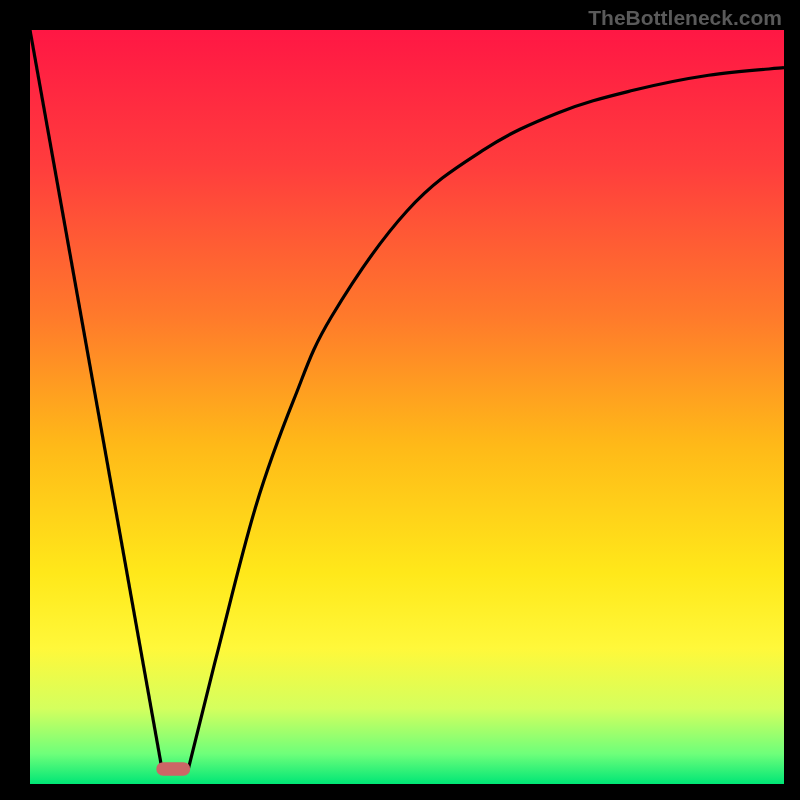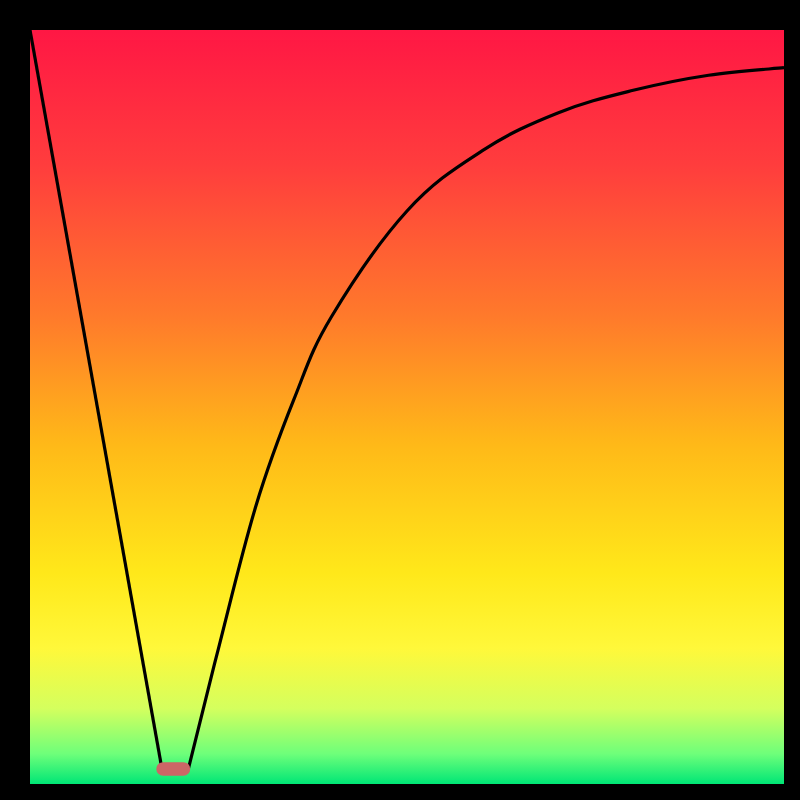--- a/index.html
+++ b/index.html
@@ -26,20 +26,21 @@
     z-index: 10;
   }
   svg {
     display: block;
   }
 </style>
 </head>
 <body>
 
 <div class="chart-container">
+  <div class="watermark">TheBottleneck.com</div>
   <svg id="chart-svg" width="800" height="800">
     <defs>
       <linearGradient id="bg-grad" x1="0" y1="0" x2="0" y2="1">
           <stop offset="0%" stop-color="#ff1744"></stop>
           <stop offset="18%" stop-color="#ff3d3d"></stop>
           <stop offset="38%" stop-color="#ff7a2b"></stop>
           <stop offset="55.00000000000001%" stop-color="#ffb918"></stop>
           <stop offset="72%" stop-color="#ffe81a"></stop>
           <stop offset="82%" stop-color="#fff83a"></stop>
           <stop offset="90%" stop-color="#d4ff5e"></stop>

